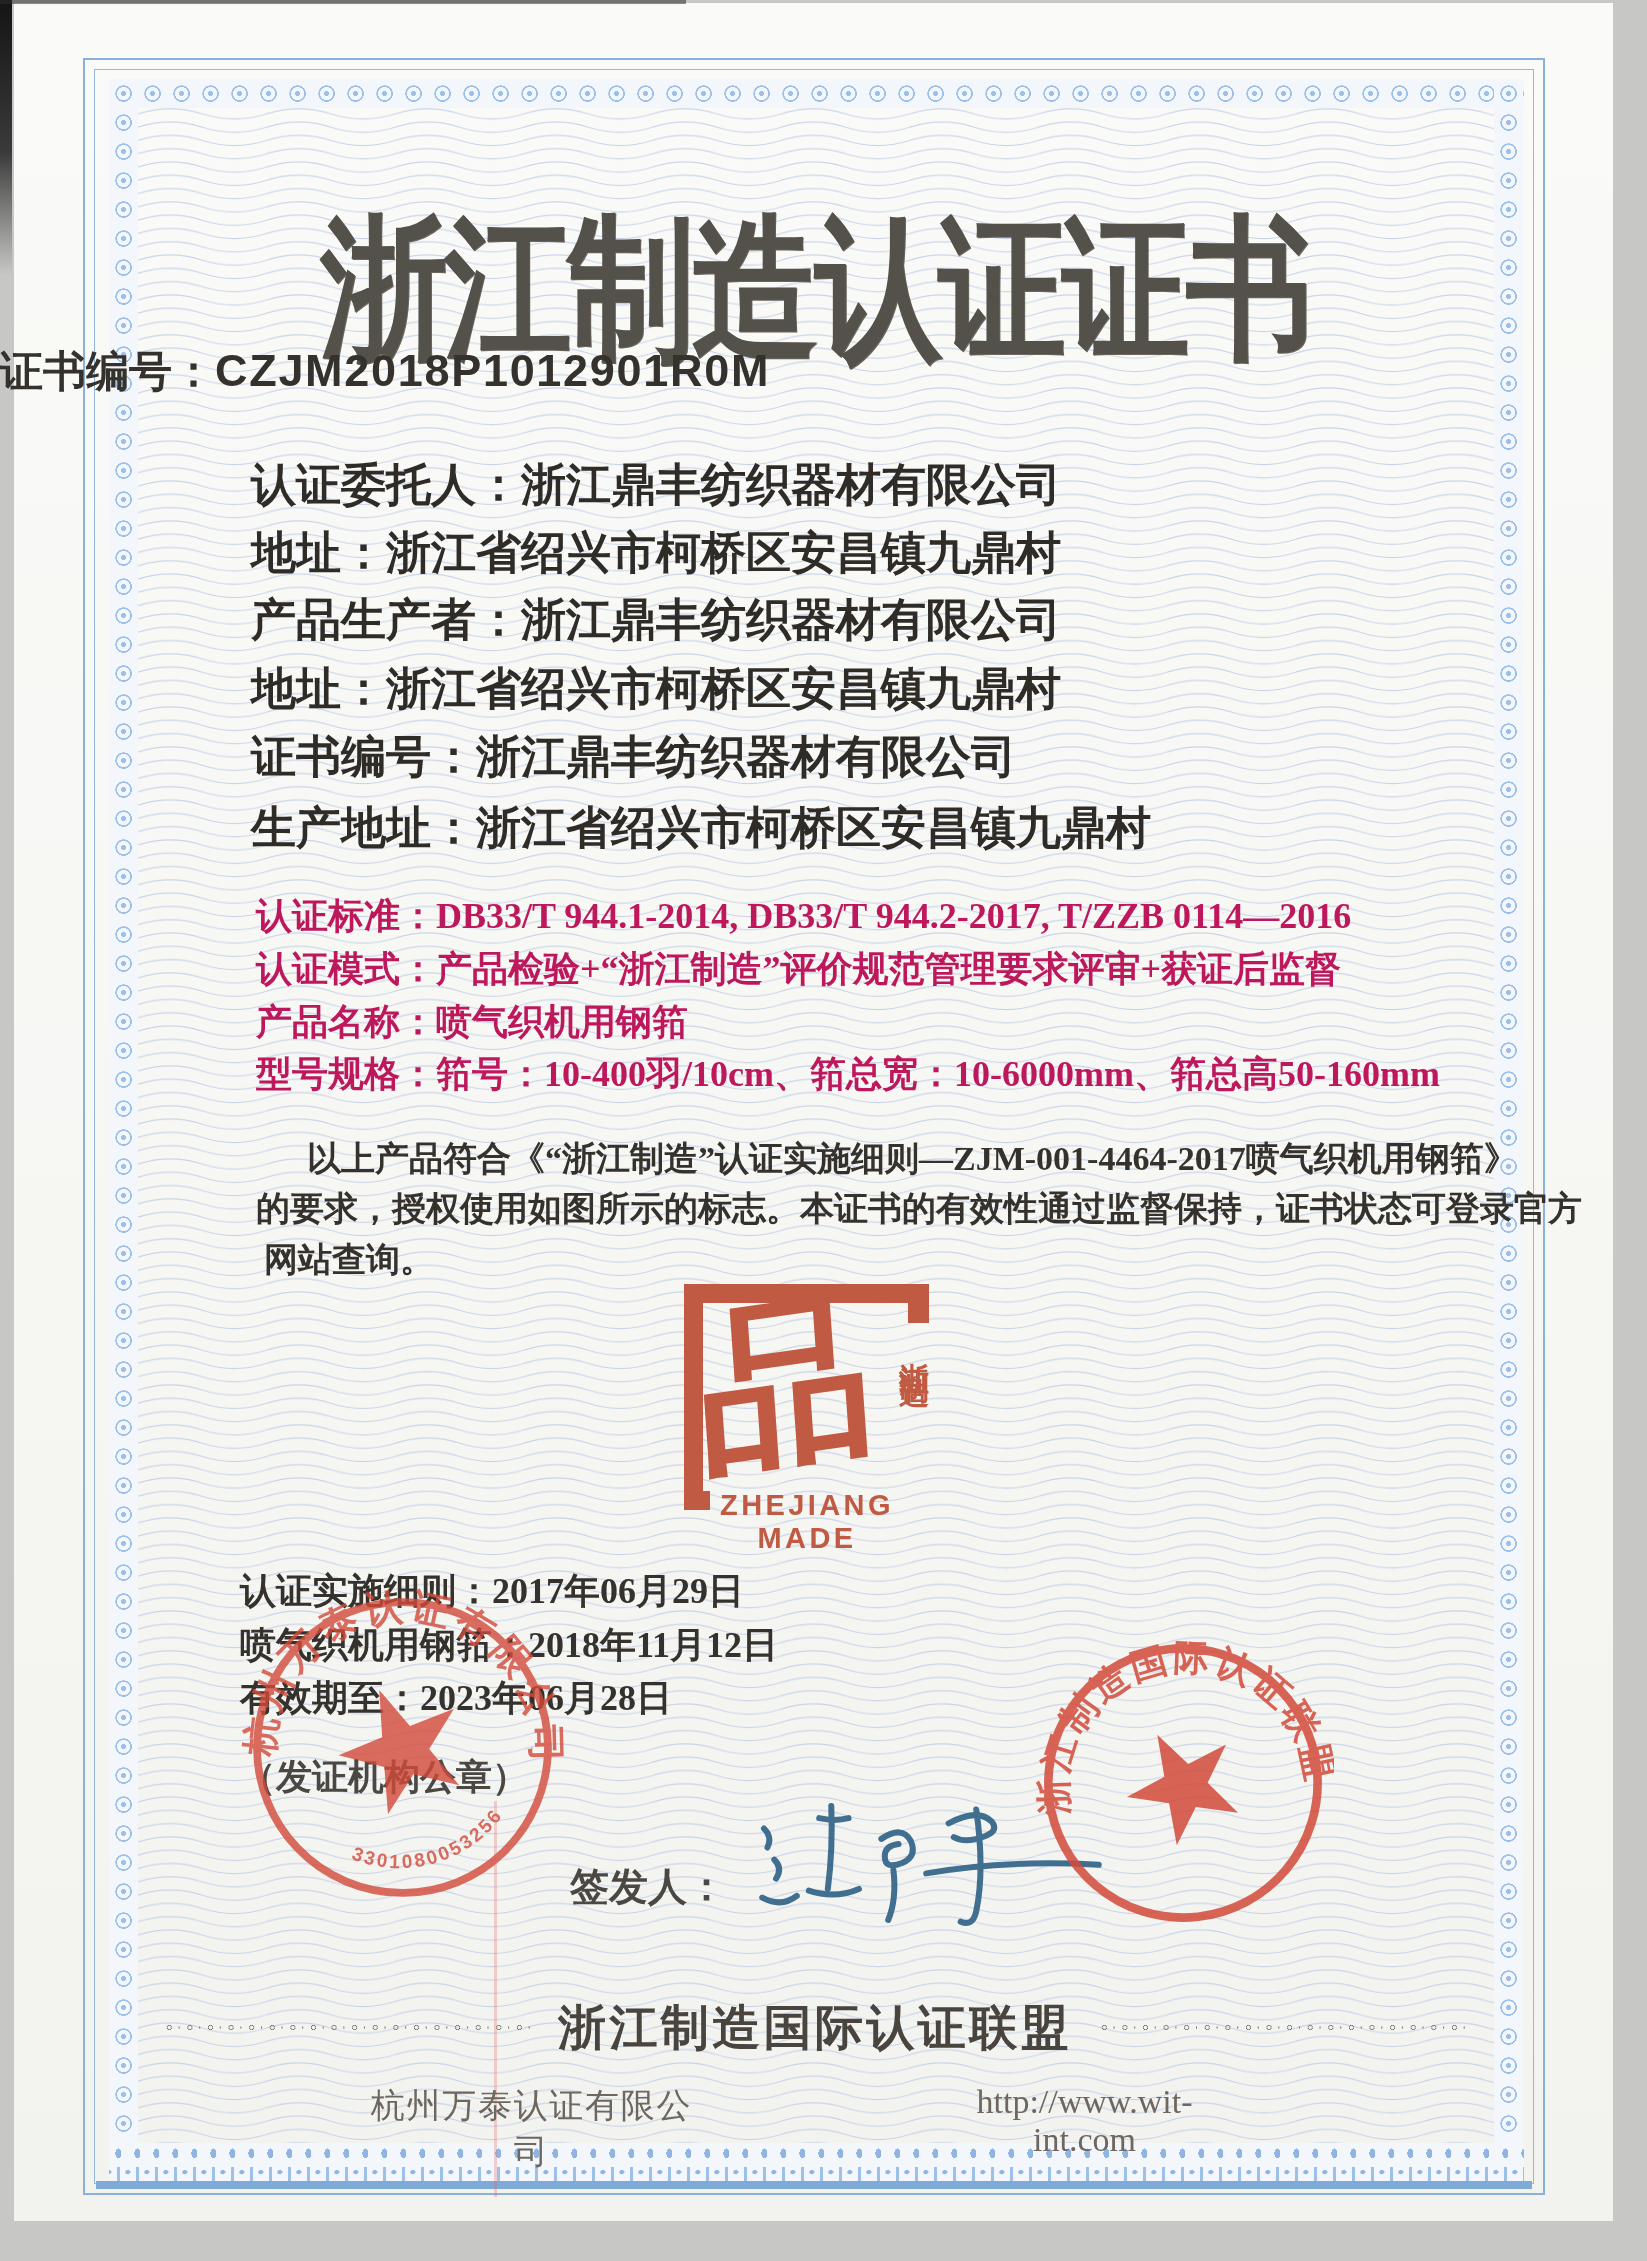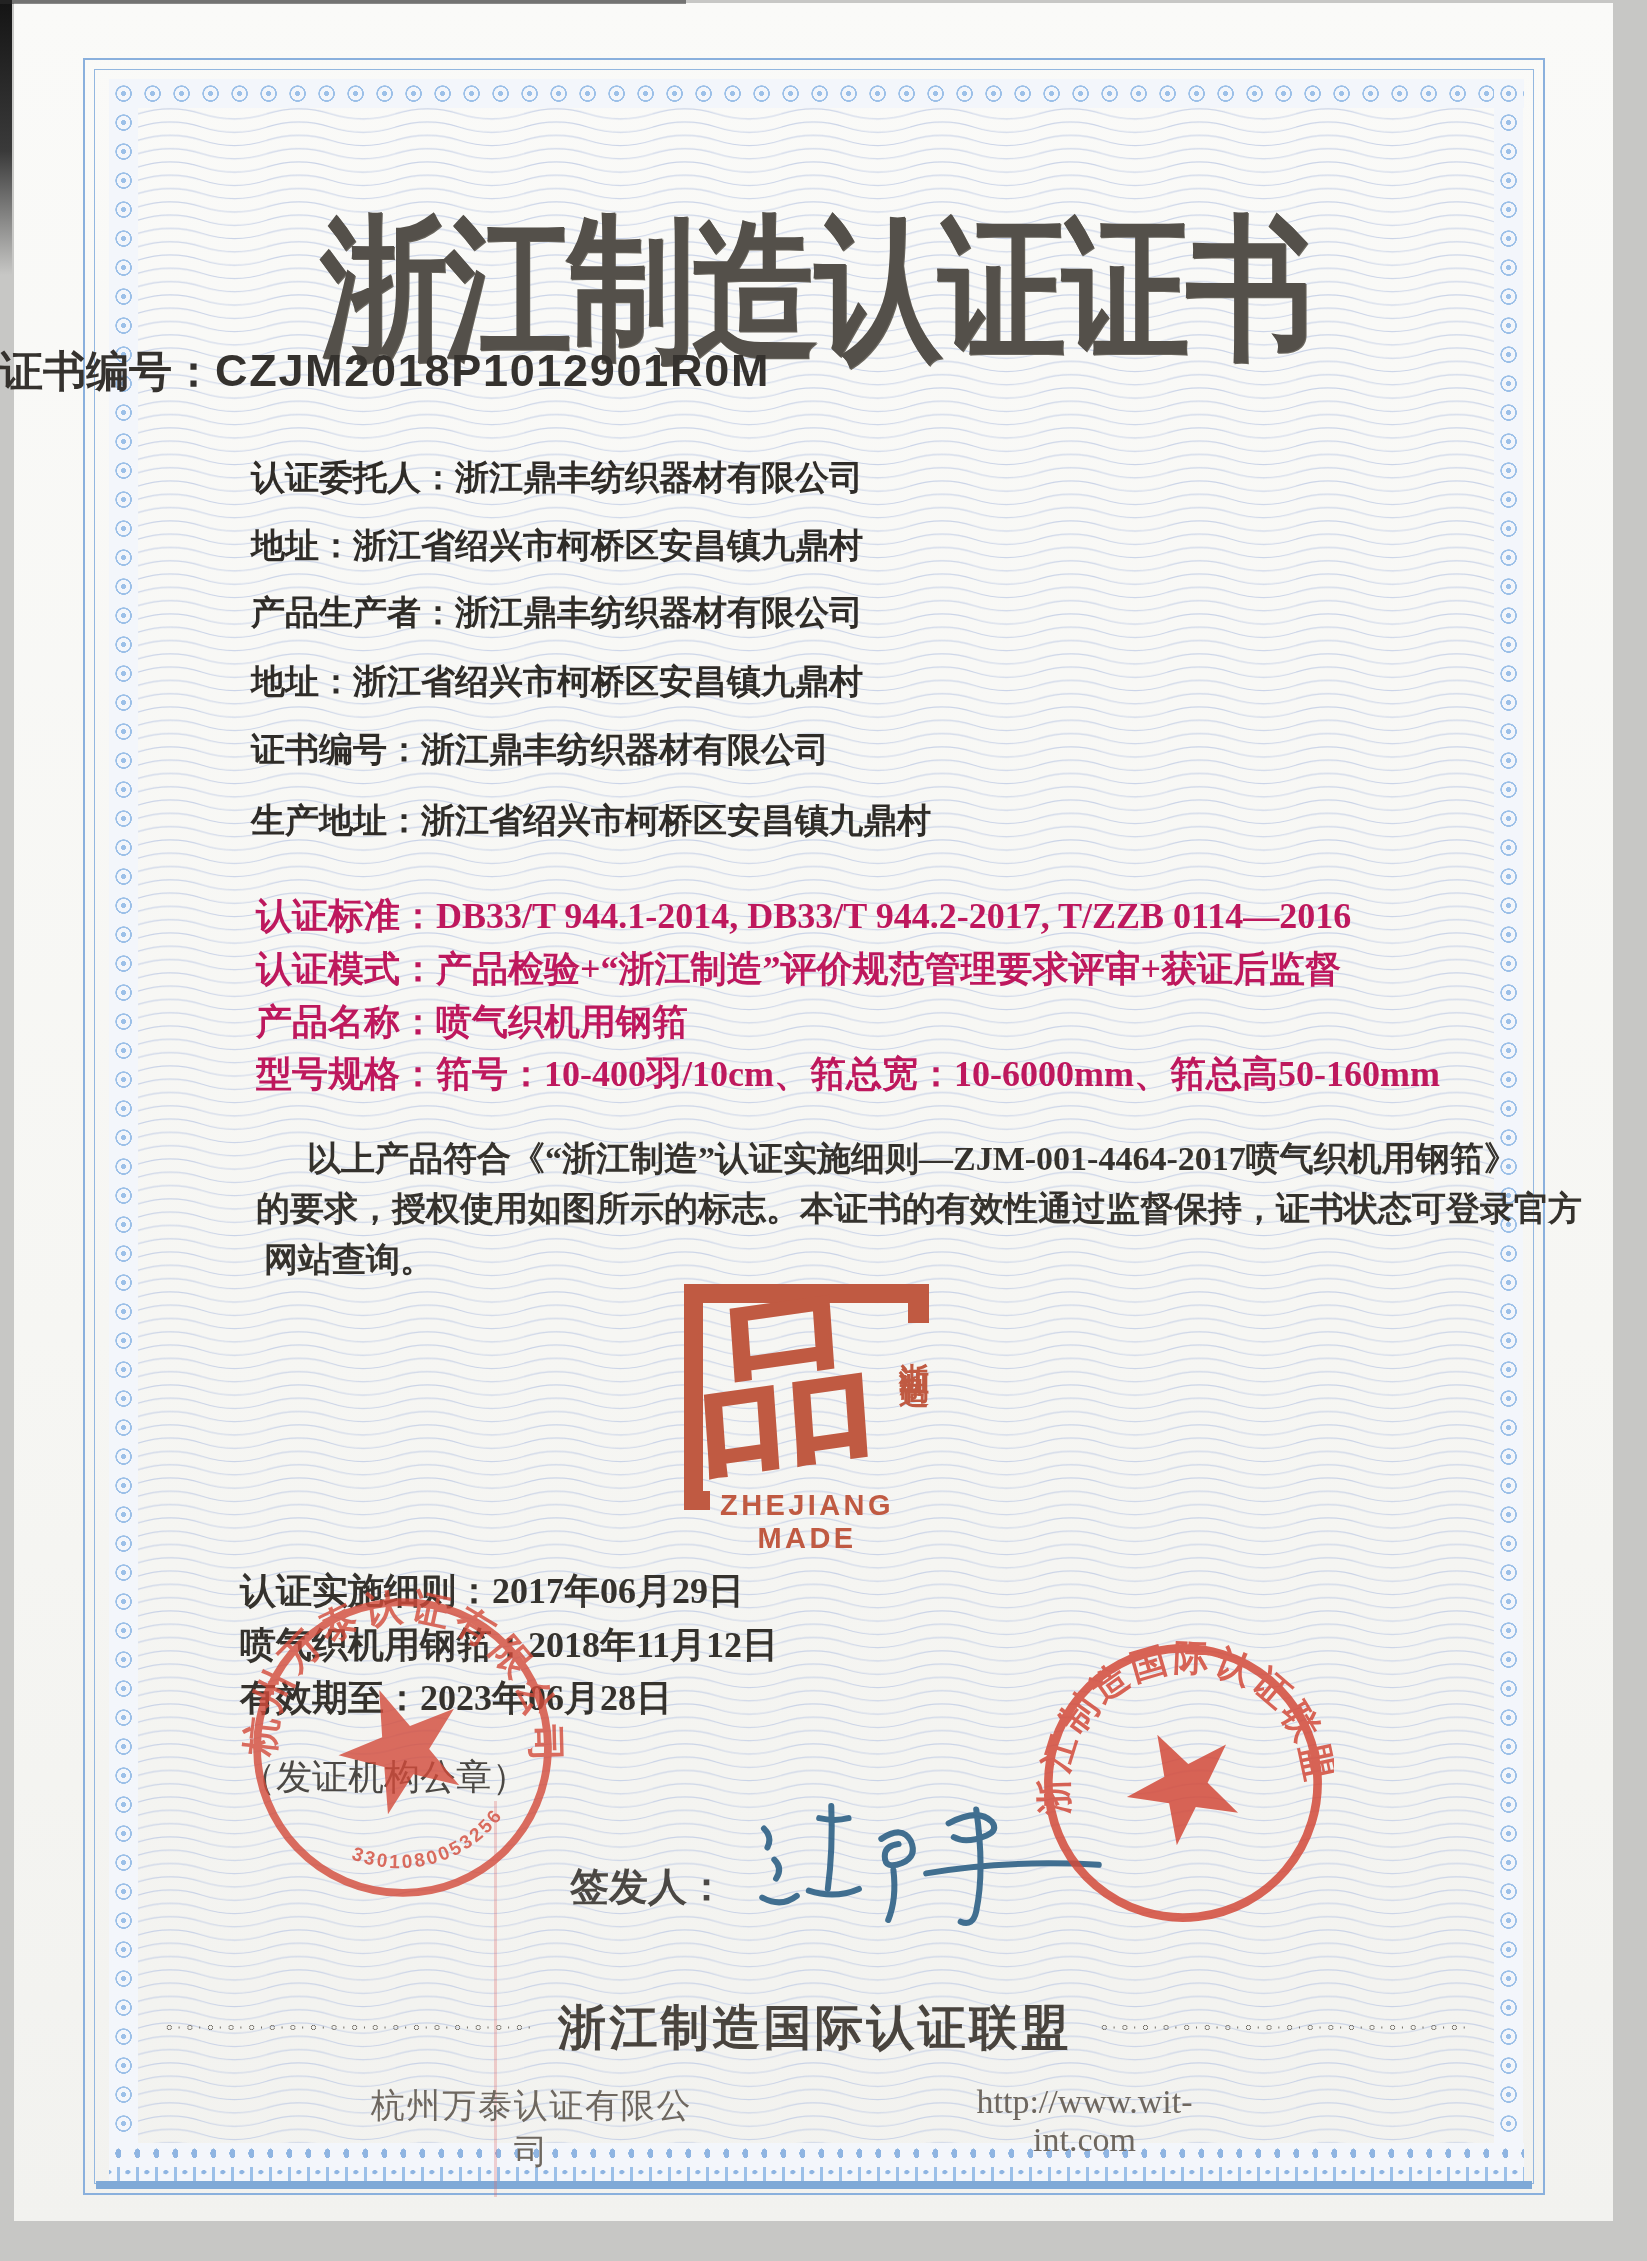--- a/index.html
+++ b/index.html
@@ -37,25 +37,25 @@
 
   
   .title{position:absolute;left:0;top:187px;width:1630px;text-align:center;
          font-size:127px;font-weight:700;color:#54504a;letter-spacing:-3.4px;
          transform:scaleY(1.22);transform-origin:top center;
          text-shadow:0.9px 0.9px 0 #6b675f;}
   .certno-row{position:absolute;left:0;top:343px;width:1630px;text-align:left;color:#35322e;}
   .certno-row .lbl{font-size:43px;font-weight:700;}
   .certno-row .val{font-family:"Liberation Sans","DejaVu Sans",sans-serif;
          font-size:45px;font-weight:600;letter-spacing:1.7px;}
-  .field-row{position:absolute;left:251px;font-size:34px;font-weight:700;color:#2f2c28;white-space:nowrap;}
+  .field-row{position:absolute;left:251px;font-size:45px;font-weight:700;color:#2f2c28;white-space:nowrap;}
   .spec-row{position:absolute;left:256px;font-size:36px;font-weight:700;color:#be185d;white-space:nowrap;}
   .stmt{position:absolute;font-size:34px;font-weight:600;color:#35322d;white-space:nowrap;}
   .date-row{position:absolute;left:240px;font-size:36px;font-weight:700;color:#35322d;white-space:nowrap;}
-  .seal-note{position:absolute;left:240px;top:1753px;font-size:36px;font-weight:400;color:#4b4844;}
+  .seal-note{position:absolute;left:240px;top:1753px;font-size:36px;font-weight:700;color:#4b4844;}
   .issuer-label{position:absolute;left:570px;top:1860px;font-size:39px;font-weight:600;color:#4b4844;}
 
   
   .logo-bar{position:absolute;background:#c05a42;}
   .logo-mark{position:absolute;left:697px;top:1297px;font-size:176px;font-weight:700;color:#c05a42;
          transform:rotate(-8deg) skewX(-4deg);line-height:1;}
   .logo-vtext{position:absolute;left:893px;top:1338px;writing-mode:vertical-rl;text-orientation:upright;
          font-size:30px;font-weight:700;color:#c05a42;letter-spacing:5.1px;
          font-family:"Liberation Sans","DejaVu Sans",sans-serif;}
   .logo-caption{position:absolute;left:685px;top:1489px;width:244px;text-align:center;

